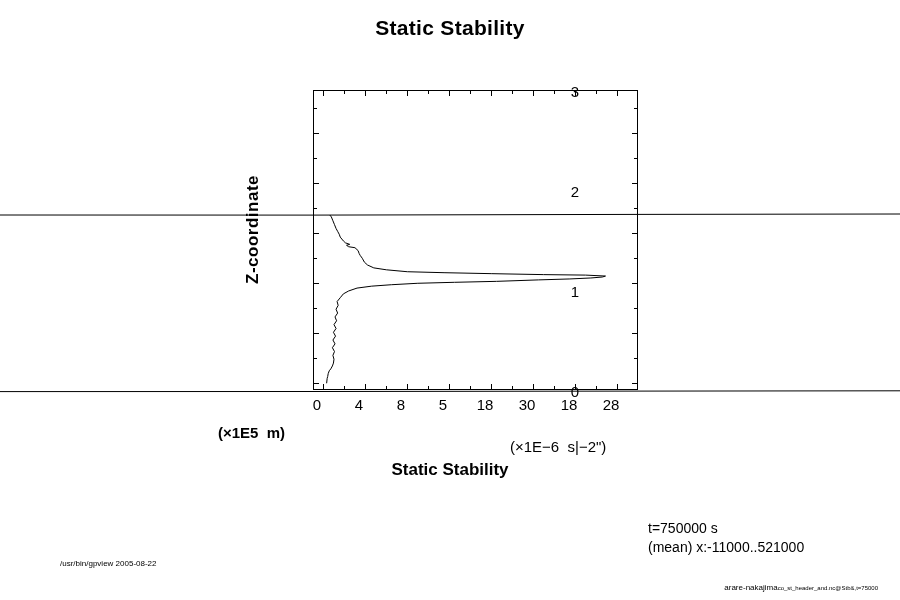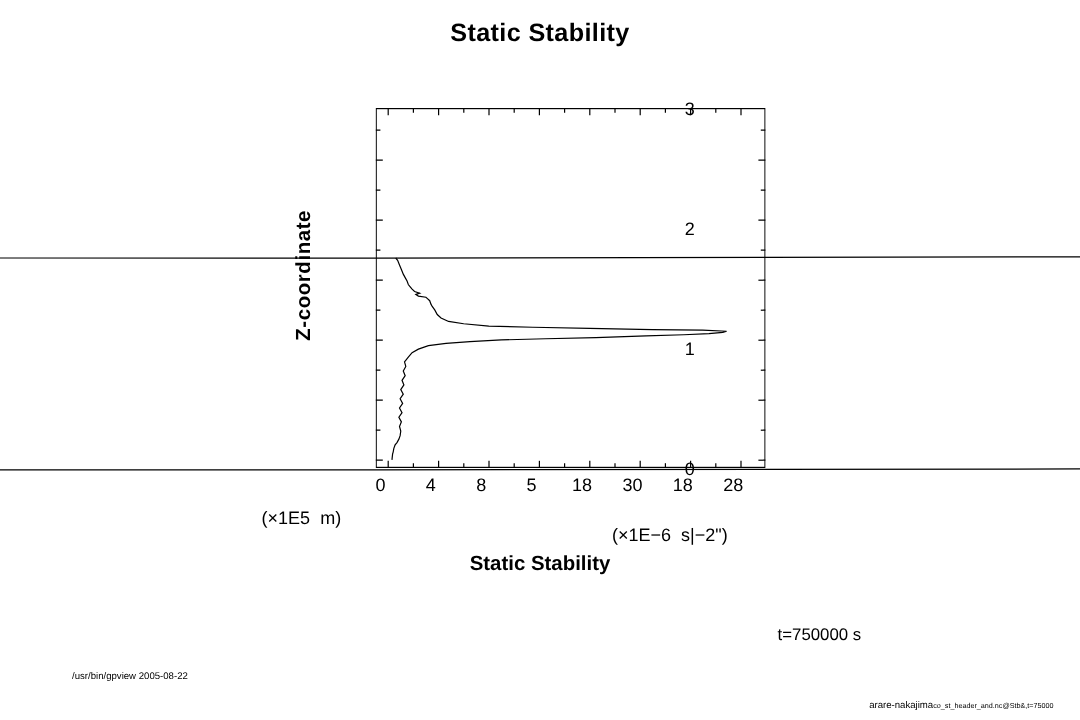--- a/index.html
+++ b/index.html
@@ -67,20 +67,21 @@
     font-size: 15px;
     text-align: center;
     width: 40px;
   }
   #unit-y {
     position: absolute;
     left: 218px;
     top: 424px;
     font-size: 15px;
     white-space: pre;
+    font-weight: bold;
   }
   #unit-x {
     position: absolute;
     left: 510px;
     top: 438px;
     font-size: 15px;
     white-space: pre;
   }
   .annot {
     position: absolute;
@@ -214,17 +215,18 @@
         <line x1="325" y1="68.5" x2="321" y2="68.5"></line>
         <line x1="325" y1="43.5" x2="319" y2="43.5"></line>
         <line x1="325" y1="18.5" x2="321" y2="18.5"></line>
       </g>
 
       <path id="data-curve" fill="none" stroke="#000" stroke-width="1" d="M 13.63 293.27 L 14.15 288.46 L 14.68 286.54 L 15.20 283.65 L 16.25 280.77 L 17.82 278.85 L 19.40 275.96 L 20.44 273.08 L 20.97 269.23 L 19.92 265.38 L 21.49 261.54 L 19.40 257.69 L 22.02 253.85 L 19.92 250.00 L 22.54 246.15 L 20.44 242.31 L 23.06 238.46 L 20.97 234.62 L 23.59 230.77 L 22.02 226.92 L 24.64 223.08 L 23.06 219.23 L 25.16 215.38 L 24.11 211.54 L 27.26 207.69 L 30.40 203.85 L 35.65 200.96 L 44.03 198.08 L 58.71 196.15 L 78.63 194.71 L 104.84 193.27 L 141.53 192.31 L 183.47 191.35 L 225.40 189.90 L 256.85 188.94 L 277.82 187.98 L 289.35 187.02 L 292.50 186.06 L 272.58 185.10 L 230.65 184.62 L 178.23 183.65 L 131.05 182.69 L 94.35 181.73 L 73.39 179.81 L 60.81 177.88 L 54.52 175.00 L 51.37 172.12 L 49.27 168.27 L 47.18 165.38 L 46.13 163.46 L 45.08 160.58 L 42.98 158.65 L 41.94 157.69 L 35.65 156.73 L 33.55 155.29 L 36.69 154.33 L 32.50 152.88 L 30.40 150.96 L 28.83 149.04 L 27.26 147.12 L 26.21 144.23 L 24.64 141.35 L 23.06 138.46 L 21.49 134.62 L 19.92 130.77 L 18.35 126.92 L 16.77 125.00"></path>
     </svg>
   </div>
 
   <div class="annot" id="annot-time">t=750000 s</div>
+  <div class="annot" id="annot-mean">(mean) x:-11000..521000</div>
 
   <div id="footer-left">/usr/bin/gpview 2005-08-22</div>
   <div id="footer-right"><span>arare-nakajima</span><span class="small">co_st_header_and.nc@Stb&amp;,t=75000</span></div>
 
 </div>
 
 </body></html>

